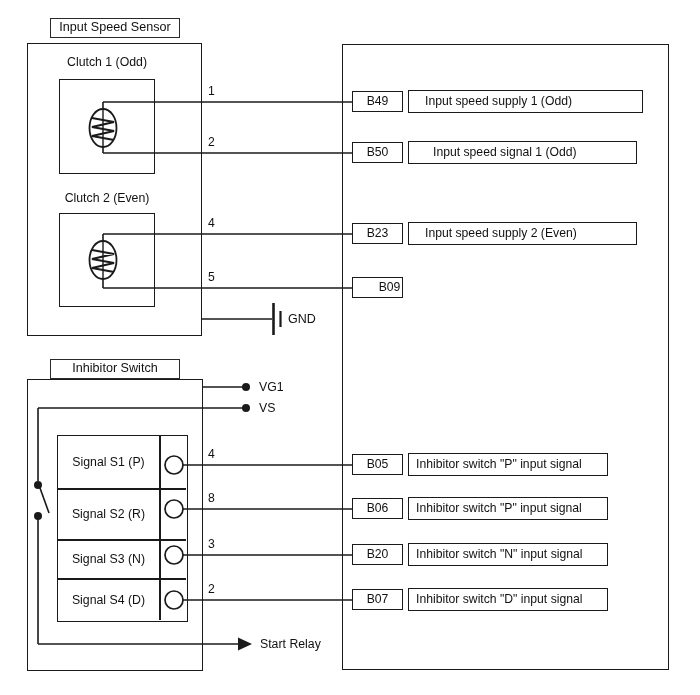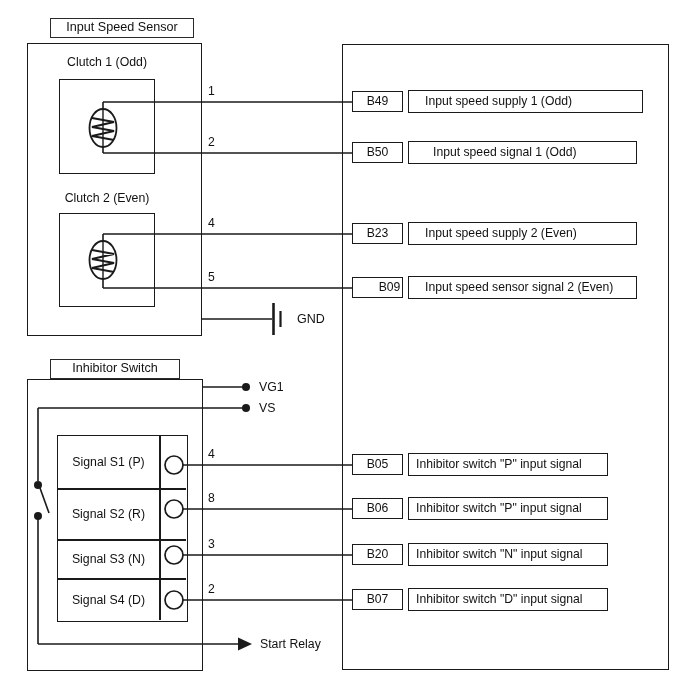--- a/index.html
+++ b/index.html
@@ -18,47 +18,46 @@
     box-sizing:border-box;font-size:12.2px;line-height:20px;white-space:nowrap;overflow:hidden;}
   .wirenum{position:absolute;left:208px;width:22px;font-size:12.2px;}
   .divline{position:absolute;background:#1a1a1a;}
   svg{position:absolute;left:0;top:0;pointer-events:none;}
 </style>
 </head>
 <body>
 
 <div id="stage">
 
-  <div class="titlebox" style="left:50px;top:18px;width:144px;height:20px;line-height:17px;">Input Speed Sensor</div>
+  <div class="titlebox" style="left:50px;top:18px;width:130px;height:20px;line-height:17px;">Input Speed Sensor</div>
 
   <div class="openbox" style="left:27px;top:43px;width:175px;height:293px;"></div>
 
   <div class="lbl ctr" style="left:41px;top:55px;width:132px;">Clutch 1 (Odd)</div>
   <div class="openbox" style="left:59px;top:79px;width:96px;height:95px;"></div>
 
   <div class="lbl ctr" style="left:41px;top:191px;width:132px;">Clutch 2 (Even)</div>
   <div class="openbox" style="left:59px;top:213px;width:96px;height:94px;"></div>
 
   <div class="wirenum" style="top:84px;">1</div>
   <div class="wirenum" style="top:135px;">2</div>
   <div class="wirenum" style="top:216px;">4</div>
   <div class="wirenum" style="top:270px;">5</div>
 
-  <div class="lbl" style="left:297px;top:312px;font-size:12.5px;">GND</div>
+  <div class="lbl" style="left:288px;top:312px;font-size:12.5px;">GND</div>
 
   <div class="openbox" style="left:342px;top:44px;width:327px;height:626px;"></div>
 
   <div class="pinbox" style="top:91px;">B49</div>
   <div class="descbox" style="top:90px;width:235px;padding-left:16px;">Input speed supply 1 (Odd)</div>
   <div class="pinbox" style="top:142px;">B50</div>
   <div class="descbox" style="top:141px;width:229px;padding-left:24px;">Input speed signal 1 (Odd)</div>
   <div class="pinbox" style="top:223px;">B23</div>
   <div class="descbox" style="top:222px;width:229px;padding-left:16px;">Input speed supply 2 (Even)</div>
   <div class="pinbox" style="top:277px;padding-left:24px;">B09</div>
-  <div class="descbox" style="top:276px;width:229px;padding-left:16px;">Input speed sensor signal 2 (Even)</div>
 
   <div class="titlebox" style="left:50px;top:359px;width:130px;height:20px;line-height:17px;">Inhibitor Switch</div>
 
   <div class="openbox" style="left:27px;top:379px;width:176px;height:292px;"></div>
 
   <div class="lbl" style="left:259px;top:380px;">VG1</div>
   <div class="lbl" style="left:259px;top:401px;">VS</div>
 
   <div class="openbox" style="left:57px;top:435px;width:131px;height:187px;">
     <div class="divline" style="left:101px;top:0;width:1.7px;height:184px;"></div>

